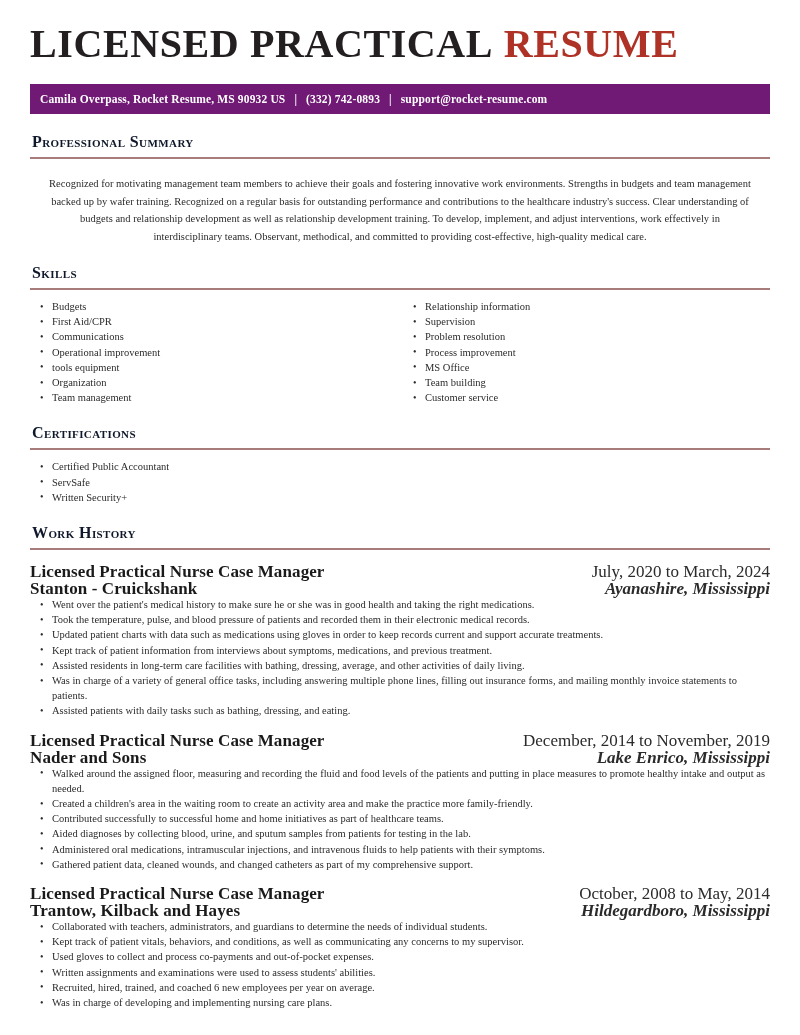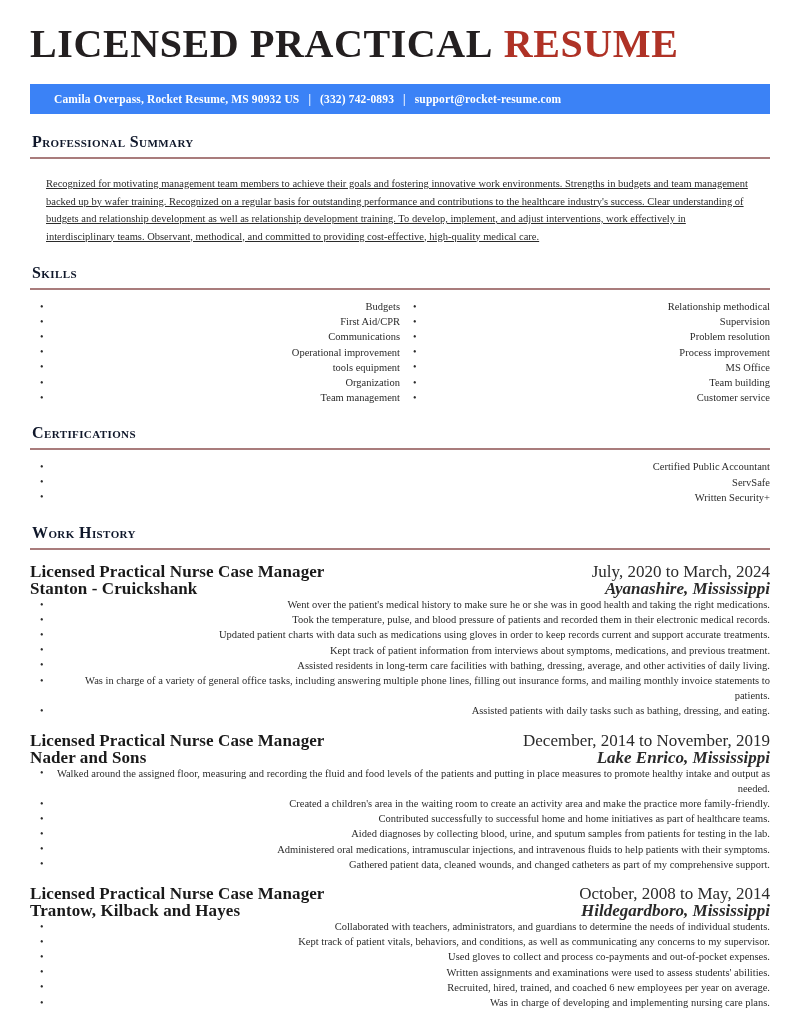--- a/index.html
+++ b/index.html
@@ -35,27 +35,27 @@
     line-height: 44px;
     letter-spacing: 0.6px;
     margin: 0;
     white-space: nowrap;
   }
   .doc-title .t-dark { color: #231f20; }
   .doc-title .t-accent { color: #AF3226; }
 
   
   .contact-bar {
-    background: #3b82f6;
+    background: #701a75;
     color: #ffffff;
     height: 30px;
     display: flex;
     align-items: center;
     margin-top: 14px;
-    padding-left: 24px;
+    padding-left: 10px;
     box-sizing: border-box;
   }
   .contact-line {
     font-size: 11.5px;
     font-weight: bold;
     letter-spacing: 0.15px;
     white-space: nowrap;
     display: flex;
     align-items: center;
   }
@@ -82,39 +82,37 @@
     background: #A97C7C;
     width: 100%;
     margin-bottom: 9px;
   }
 
   
   .summary-text {
     font-size: 10.5px;
     line-height: 17.5px;
     color: #2b2b2b;
-    text-align: left;
+    text-align: center;
     margin: 16px;
-    text-decoration: underline;
   }
 
   
   ul.bullets {
     list-style: none;
     margin: 0;
     padding: 0;
   }
   ul.bullets > li {
     position: relative;
     padding-left: 22px;
     font-size: 10.5px;
     line-height: 15.2px;
     color: #2b2b2b;
     margin-bottom: 0px;
-    text-align: right;
   }
   ul.bullets > li::before {
     content: "\2022";
     position: absolute;
     left: 10px;
     top: -0.5px;
     font-size: 10px;
     color: #2b2b2b;
   }
 
@@ -202,21 +200,21 @@
           <li>First Aid/CPR</li>
           <li>Communications</li>
           <li>Operational improvement</li>
           <li>tools equipment</li>
           <li>Organization</li>
           <li>Team management</li>
         </ul>
       </div>
       <div class="skills-col right">
         <ul class="bullets">
-          <li>Relationship methodical</li>
+          <li>Relationship information</li>
           <li>Supervision</li>
           <li>Problem resolution</li>
           <li>Process improvement</li>
           <li>MS Office</li>
           <li>Team building</li>
           <li>Customer service</li>
         </ul>
       </div>
     </div>
   </div>

